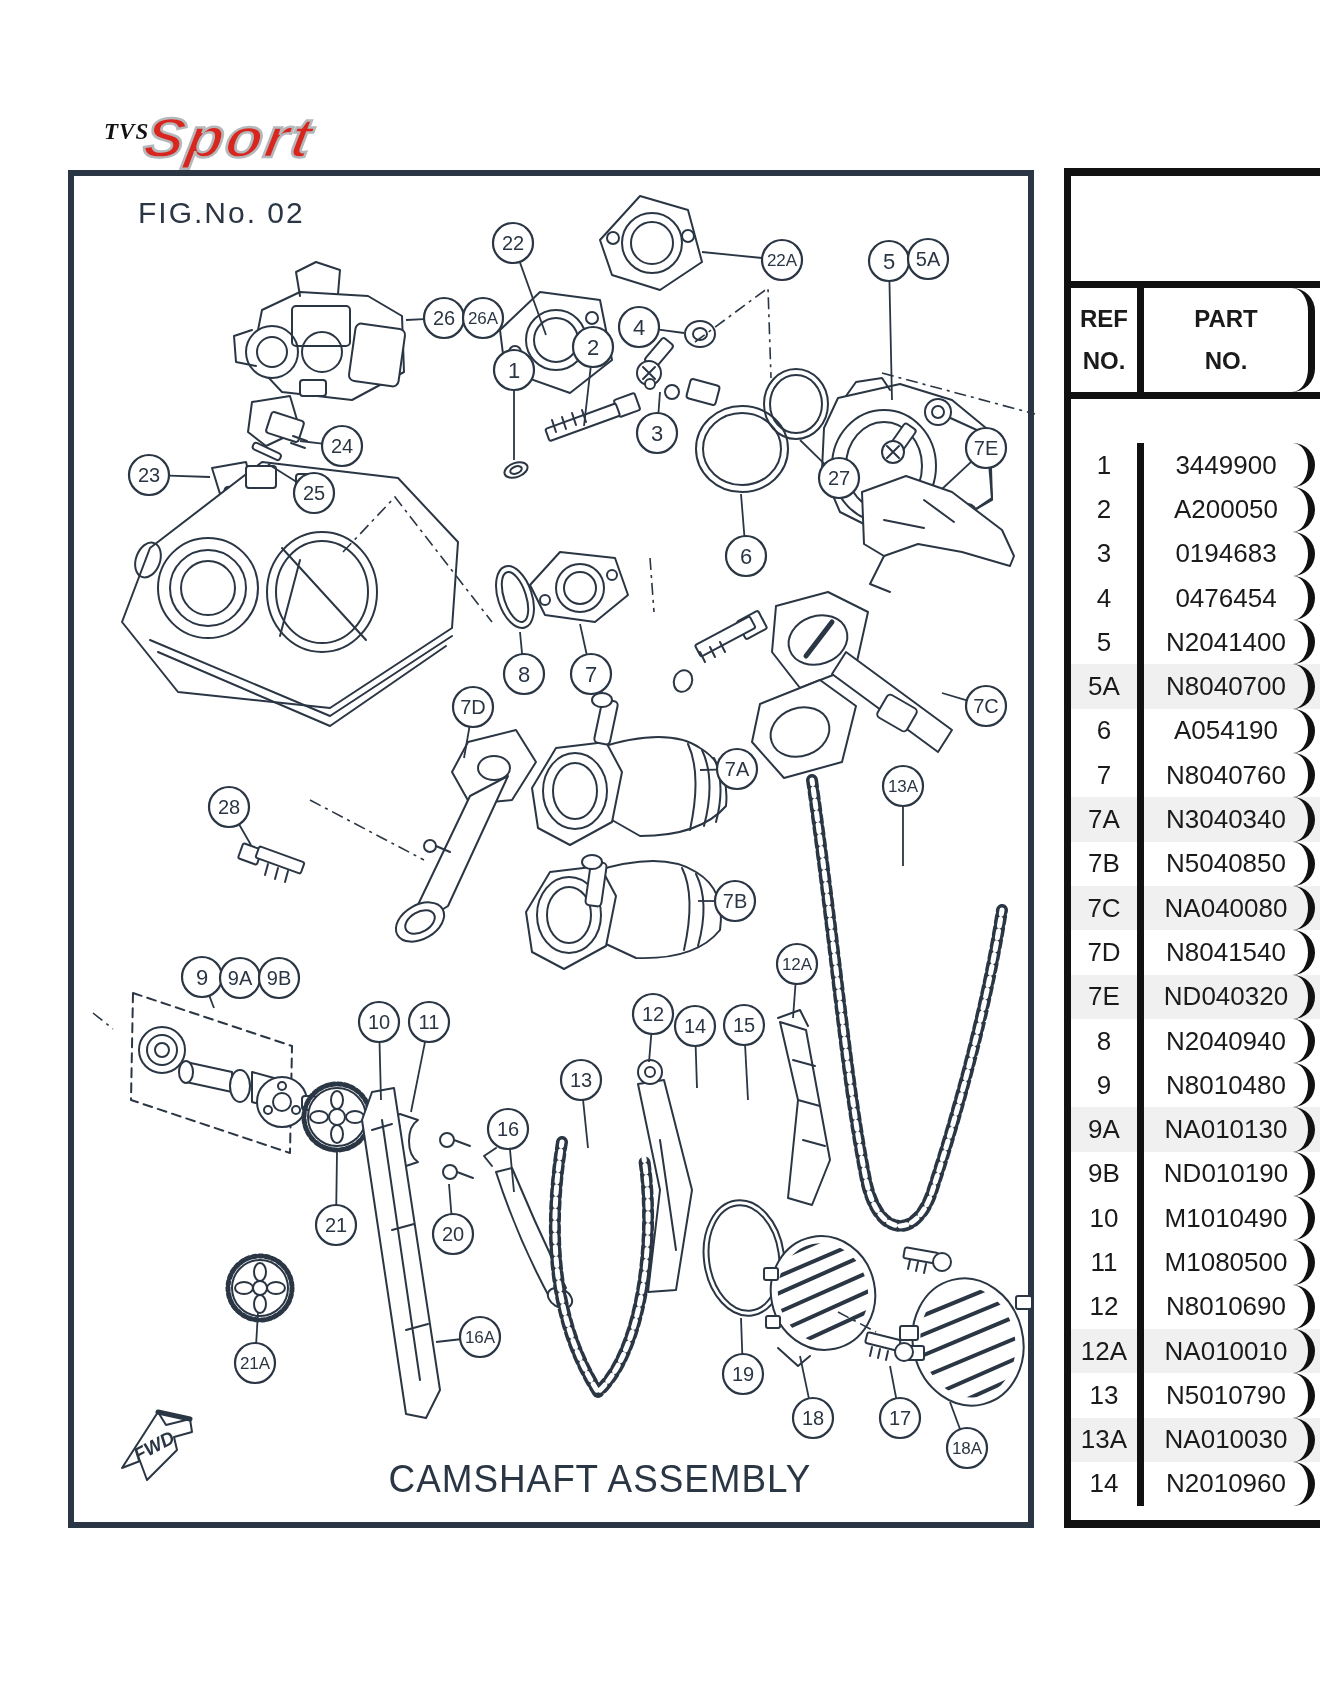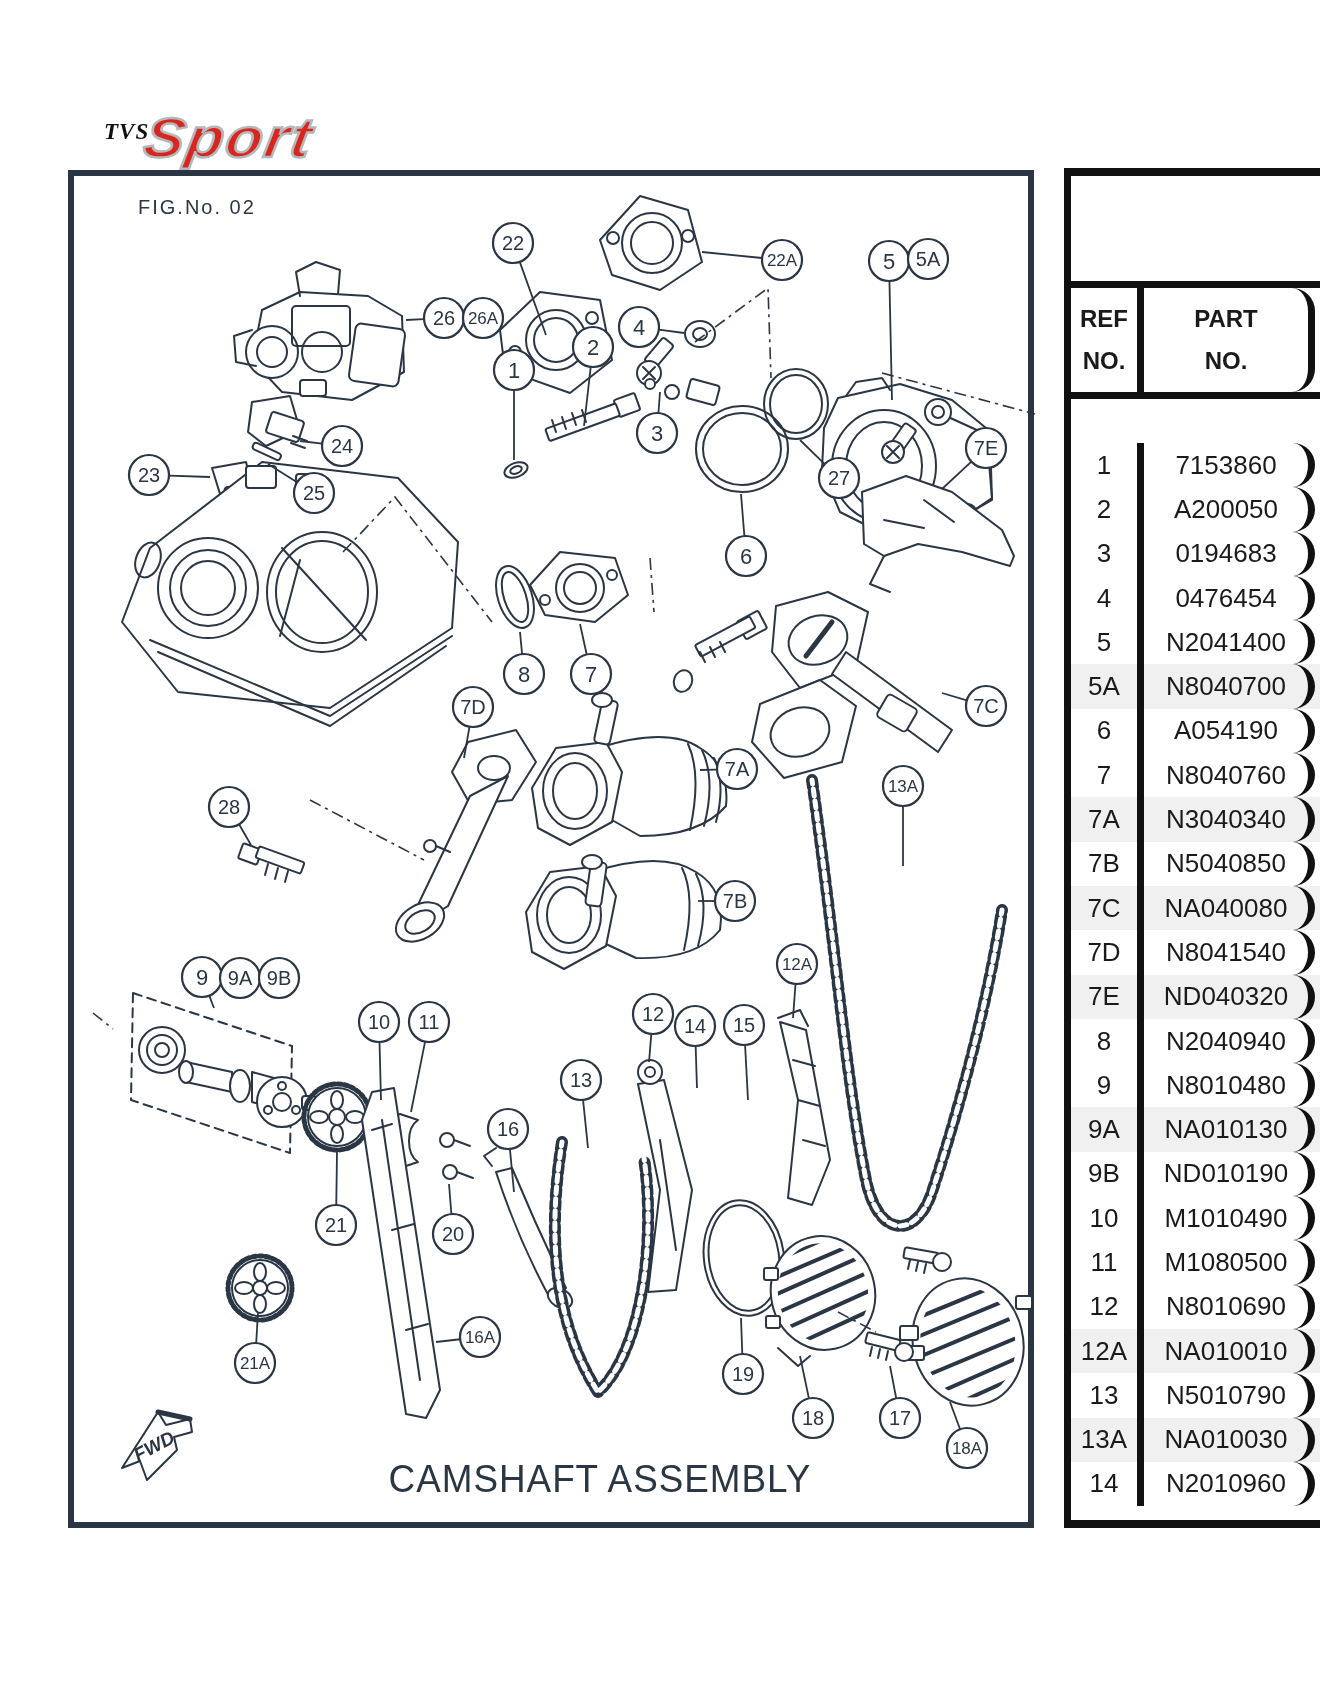--- a/index.html
+++ b/index.html
@@ -8,21 +8,21 @@
   #diagram-box{position:absolute;left:68px;top:170px;width:954px;height:1346px;
        border:6px solid #2b3644;background:#fff;}
   #art{position:absolute;left:0;top:0;width:1320px;height:1700px;}
   #logo{position:absolute;left:100px;top:110px;background:#fff;padding:0 14px 4px 4px;
         white-space:nowrap;line-height:1;}
   #logo .tvs{font-family:"Liberation Serif",serif;font-weight:bold;font-style:italic;
         font-size:23px;color:#111;letter-spacing:1px;vertical-align:18px;}
   #logo .sport{display:inline-block;font-family:"Liberation Sans",sans-serif;font-weight:bold;
         font-style:italic;font-size:56px;color:#d8251d;transform:skewX(-10deg) scaleX(1.08);
         -webkit-text-stroke:2.5px #b5b8bb;letter-spacing:2px;margin-left:2px;}
-  #fig-label{position:absolute;left:138px;top:196px;font-size:20px;letter-spacing:2px;
+  #fig-label{position:absolute;left:138px;top:196px;font-size:30px;letter-spacing:2px;
         color:#2b3644;}
   #caption{position:absolute;left:300px;top:1458px;width:600px;text-align:center;
         font-size:38px;color:#2b3644;letter-spacing:1px;transform:scaleX(0.97);}
   
   #parts-table{position:absolute;left:1064px;top:168px;width:256px;height:1360px;
         border-top:8px solid #111;border-left:7px solid #111;border-bottom:8px solid #111;
         background:#fff;box-sizing:border-box;}
   #pt-titlebox{height:105px;border-bottom:7px solid #111;}
   .pt-row{display:flex;align-items:stretch;}
   .pt-cell-ref{width:66px;border-right:7px solid #111;display:flex;flex-direction:column;
@@ -490,21 +490,21 @@
     </div>
     <div class="pt-cell-part">
       <span>PART</span>
         <span>NO.</span>
     </div>
     <div class="pt-cell-stub"></div>
   </div>
   <div id="pt-rows">
       <div class="pt-row pt-datarow">
         <div class="pt-cell-ref">1</div>
-        <div class="pt-cell-part">7153860</div>
+        <div class="pt-cell-part">3449900</div>
         <div class="pt-cell-stub"></div>
       </div>
       <div class="pt-row pt-datarow">
         <div class="pt-cell-ref">2</div>
         <div class="pt-cell-part">A200050</div>
         <div class="pt-cell-stub"></div>
       </div>
       <div class="pt-row pt-datarow">
         <div class="pt-cell-ref">3</div>
         <div class="pt-cell-part">0194683</div>

